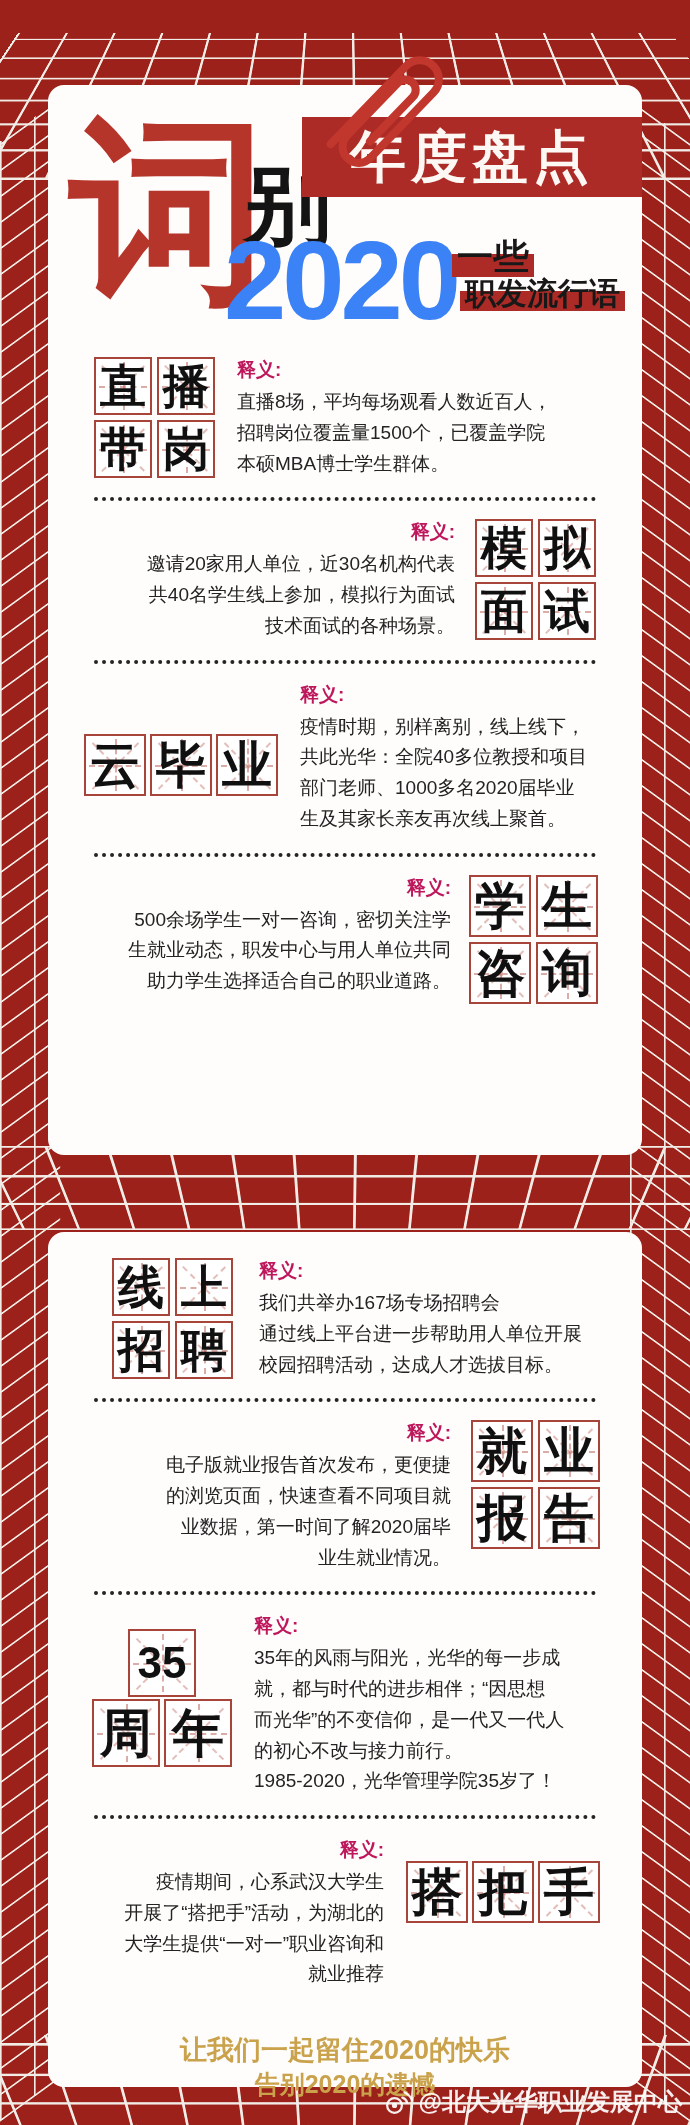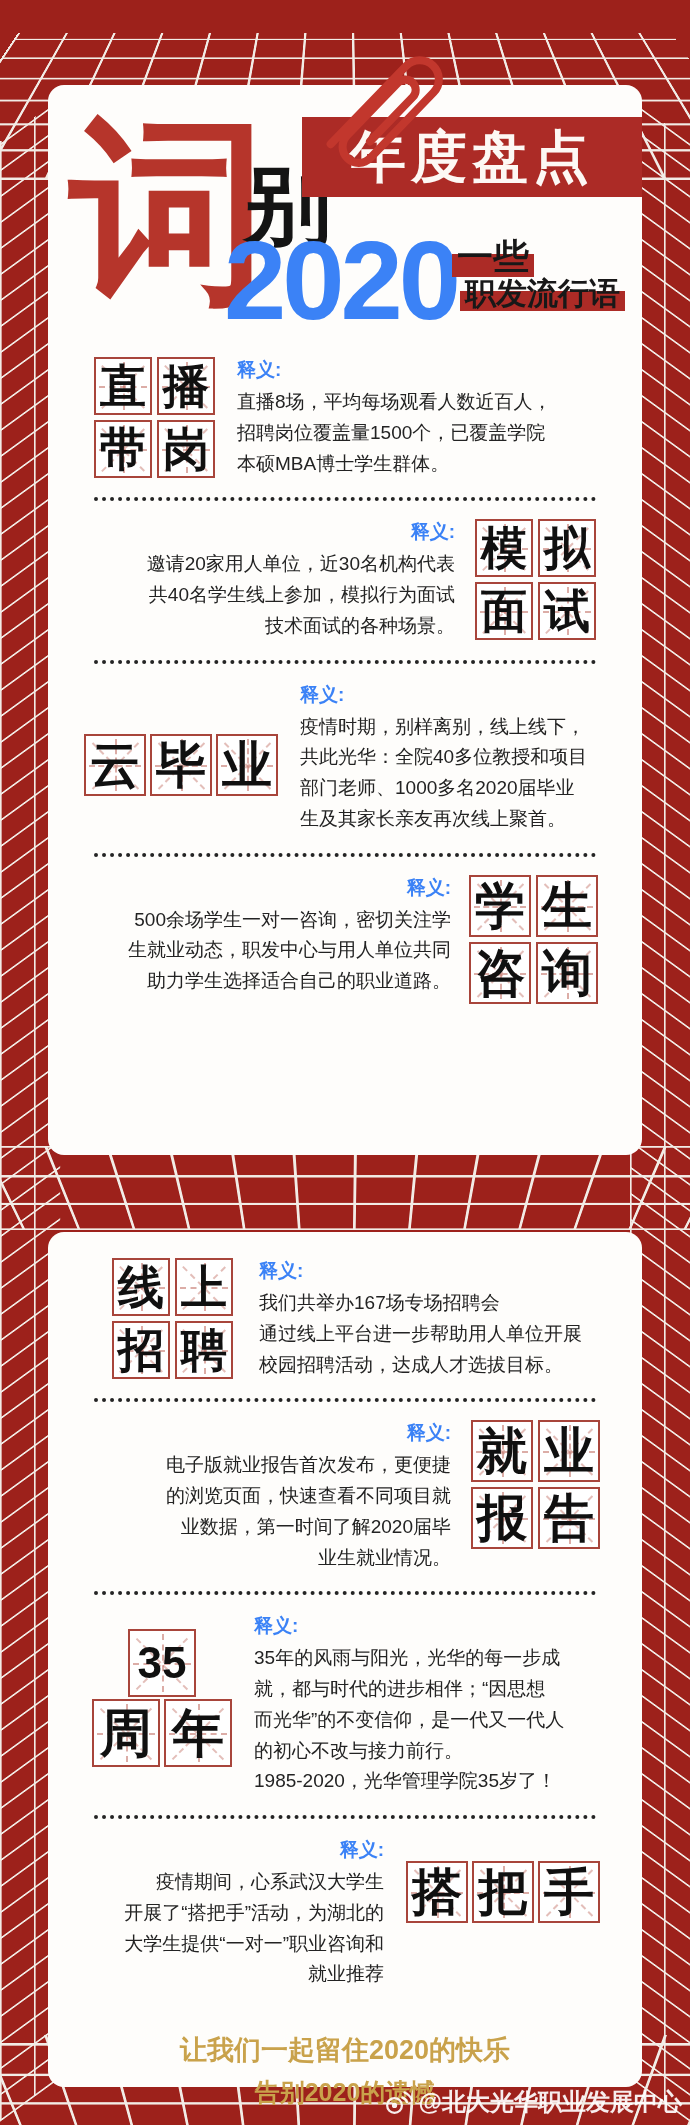--- a/index.html
+++ b/index.html
@@ -51,21 +51,21 @@
   .tag{position:absolute;font-weight:900;color:#181818;
     background:linear-gradient(180deg, transparent 42%, #AC2B26 42%);
     padding:0 5px;line-height:1.1;}
   .tag1{left:404px;top:152px;font-size:36px;}
   .tag2{left:404px;top:192px;font-size:31px;margin-left:8px;}
 
   
   .sect{display:flex;align-items:flex-start;box-sizing:border-box;}
   .card1 .sect{padding:0 46px;}
   .txt{flex:1;}
-  .defhead{font-weight:bold;font-size:19px;color:#3b82f6;margin:0 0 4px 0;}
+  .defhead{font-weight:bold;font-size:19px;color:#be185d;margin:0 0 4px 0;}
   .body{font-size:19px;color:#232323;line-height:1.62;white-space:pre-line;margin:0;}
   .al{text-align:left;}
   .ar{text-align:right;}
   .sep{border-top:4px dotted #242424;width:502px;margin:18px auto 18px auto;height:0;}
 
   
   .cbox{position:relative;background:#fff;border:2px solid #A8453B;
     display:flex;align-items:center;justify-content:center;box-sizing:border-box;}
   .cbox b{font-weight:900;color:#101010;line-height:1;z-index:1;}
   .dl{position:absolute;pointer-events:none;}
@@ -81,21 +81,21 @@
   .trow .cbox b{font-size:50px;}
   .term-35{position:relative;width:146px;height:142px;flex:0 0 146px;}
   .term-35 .cbox{width:68px;height:68px;position:absolute;}
   .term-35 .cbox b{font-size:44px;}
   .term-35 .b-num{left:38px;top:0;}
   .term-35 .b-zhou{left:2px;top:70px;}
   .term-35 .b-nian{left:74px;top:70px;}
 
   
   .closing{margin-top:42px;text-align:center;color:#C9A24B;font-weight:900;}
-  .closing .c1{font-size:27px;margin:0 0 8px 0;}
+  .closing .c1{font-size:27px;margin:0 0 0 0;}
   .closing .c2{font-size:25px;margin:0 0 20px 0;}
   .closing .c3{font-size:27px;margin:0;}
 
   
   .watermark{position:absolute;right:8px;top:2086px;z-index:4;display:flex;
     align-items:center;gap:6px;color:rgba(255,255,255,.92);font-size:24px;font-weight:bold;}
 
   svg{display:block;}
 </style>
 </head>

